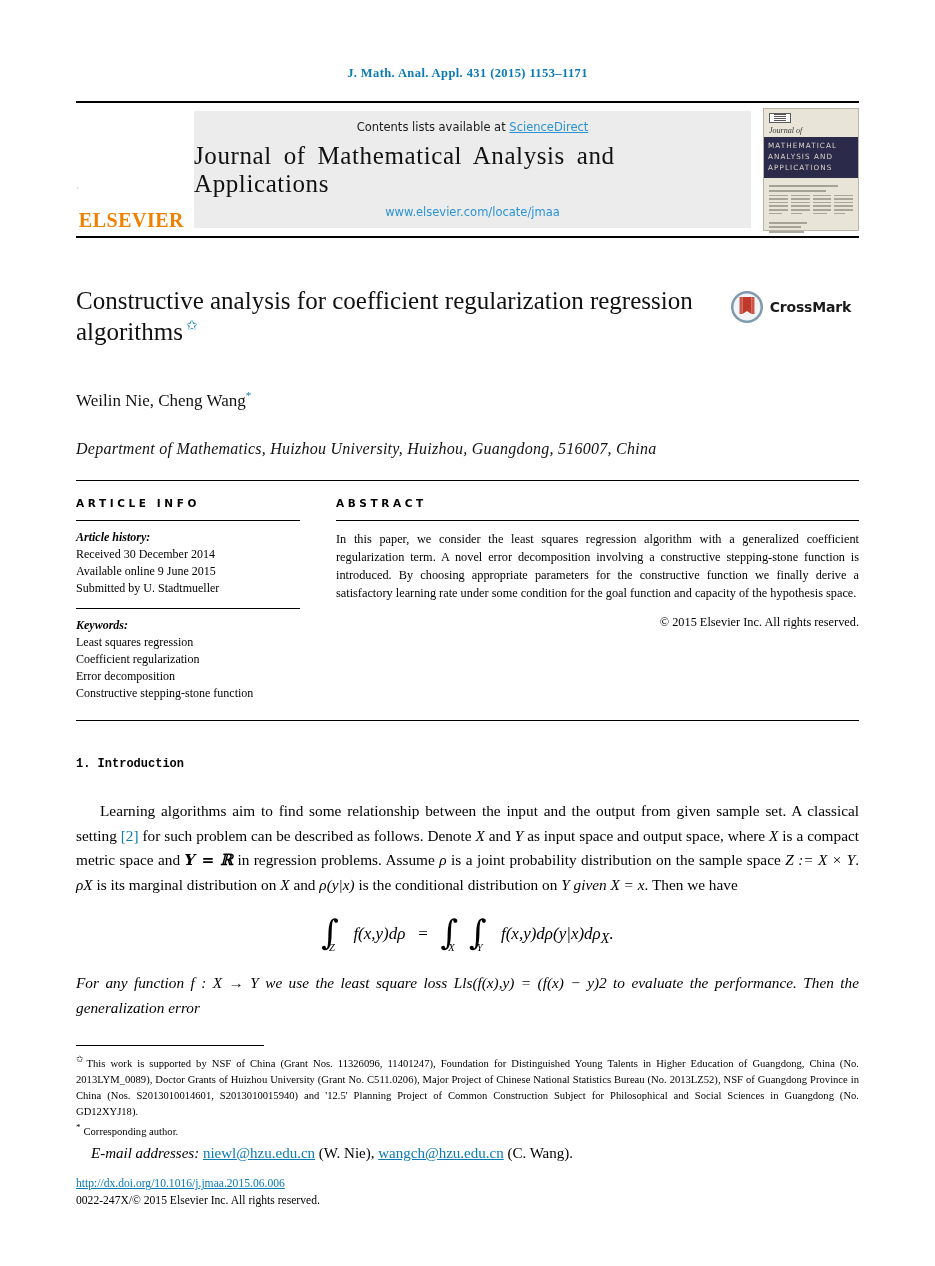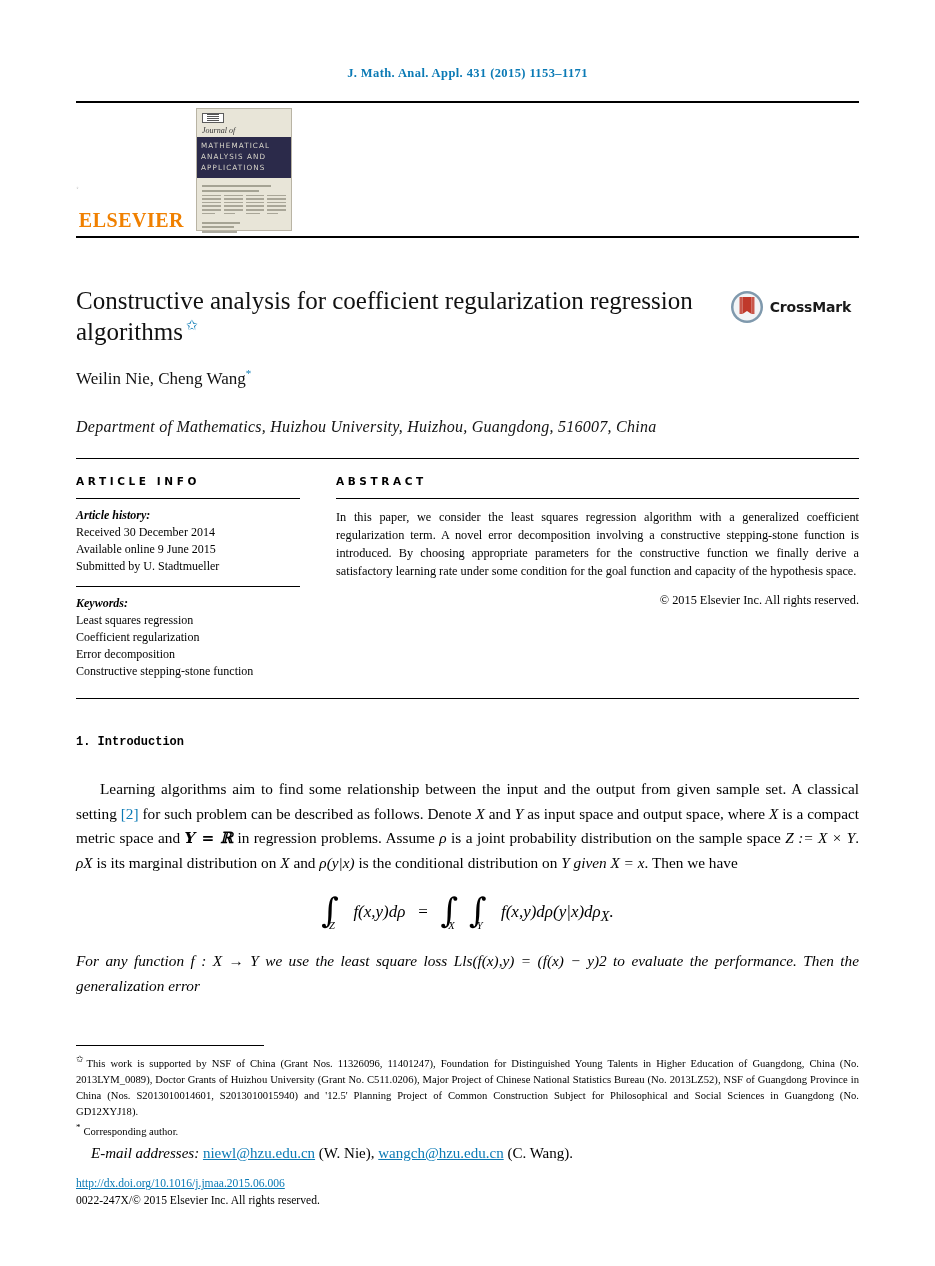--- a/index.html
+++ b/index.html
@@ -181,21 +181,21 @@
   .crossmark-word {
     font-family: "DejaVu Sans", sans-serif;
     font-weight: bold;
     font-size: 14px;
     color: #1a1a1a;
     letter-spacing: -0.2px;
   }
   .authors {
     font-family: "Liberation Serif", serif;
     font-size: 17px;
-    margin-top: 20px;
+    margin-top: 42px;
     color: #111;
   }
   .authors .corr-star {
     color: #0b7ab5;
     font-size: 11px;
     vertical-align: super;
   }
   .affiliation {
     font-family: "Liberation Serif", serif;
     font-style: italic;
@@ -381,20 +381,27 @@
           <g opacity=".8">
             <path d="M20 62c6-3 14-5 23-5s17 2 23 5" fill="none" stroke="#2b2b2b" stroke-width="1.3"></path>
             <path d="M16 66h54" stroke="#2b2b2b" stroke-width="1.6" fill="none"></path>
             <path d="M24 58c2-4 6-6 10-6M52 58c-2-4-6-6-10-6" stroke="#2b2b2b" stroke-width=".8" fill="none"></path>
           </g>
         </g>
       </svg>
       <div class="elsevier-word">ELSEVIER</div>
     </div>
 
+    <div class="banner">
+      <div class="contents-line">
+        <span>Contents lists available at </span><a class="sd-link" href="#">ScienceDirect</a>
+      </div>
+      <div class="journal-name">Journal of Mathematical Analysis and Applications</div>
+      <div class="journal-url">www.elsevier.com/locate/jmaa</div>
+    </div>
 
     <div class="cover-thumb">
       <div class="cover-el-badge">
           <span></span>
         </div>
       <div class="cover-journal-of">Journal of</div>
       <div class="cover-band">
         <div>MATHEMATICAL</div>
         <div>ANALYSIS AND</div>
         <div>APPLICATIONS</div>

